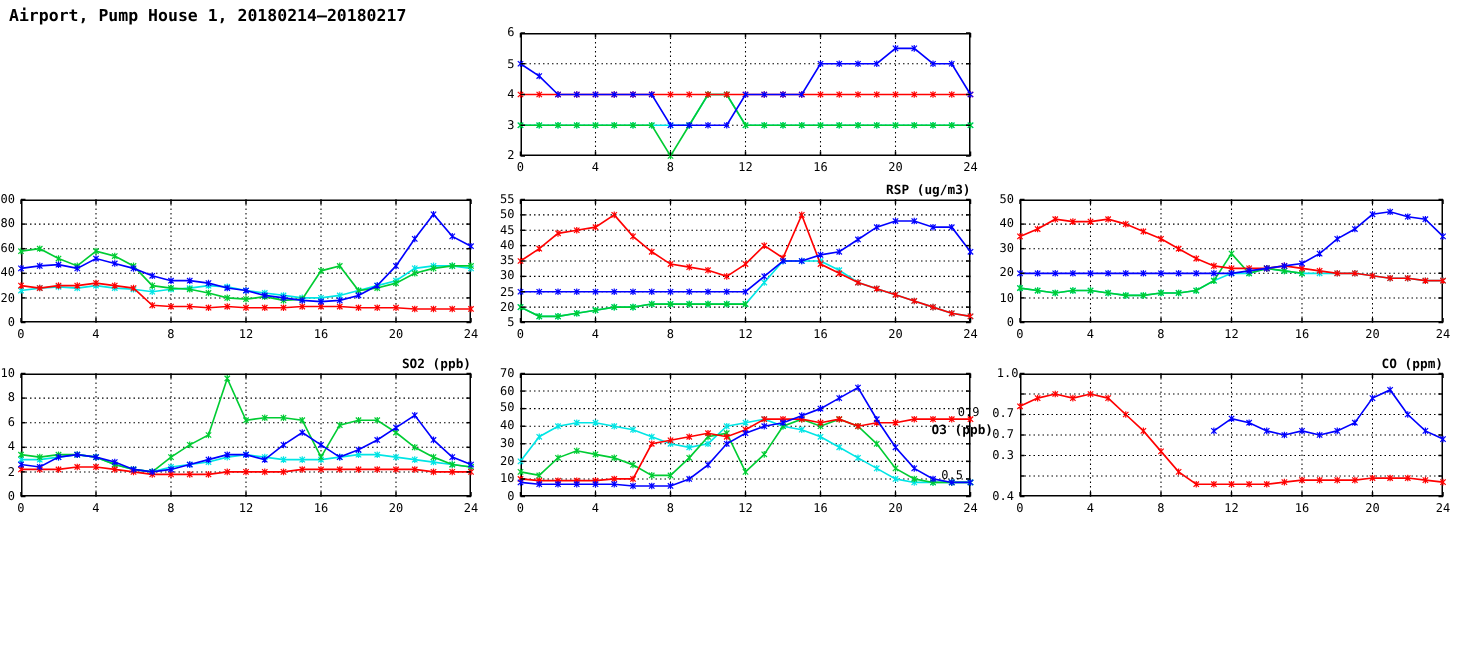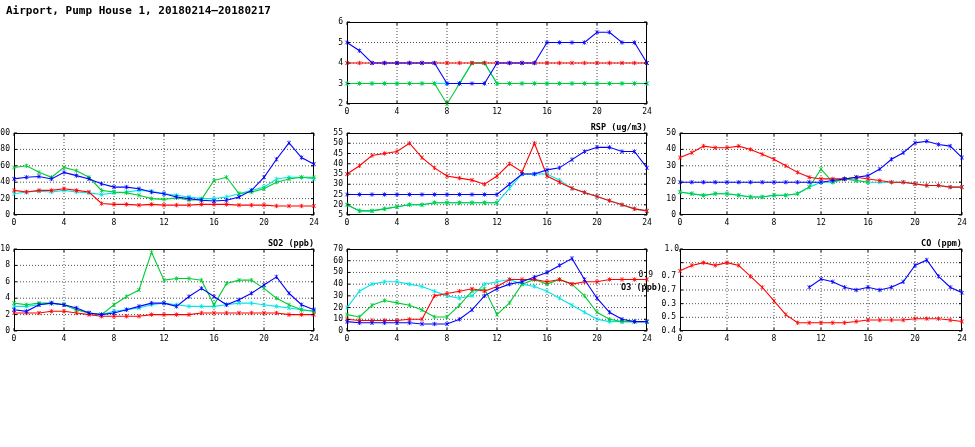--- a/index.html
+++ b/index.html
@@ -1038,21 +1038,21 @@
           <line y1="331" y2="328" x1="821" x2="821" stroke="#000" stroke-width="1"></line>
           <line y1="249" y2="252" x1="821" x2="821" stroke="#000" stroke-width="1"></line>
           <line y1="331" y2="328" x1="868" x2="868" stroke="#000" stroke-width="1"></line>
           <line y1="249" y2="252" x1="868" x2="868" stroke="#000" stroke-width="1"></line>
           <line y1="331" y2="328" x1="915" x2="915" stroke="#000" stroke-width="1"></line>
           <line y1="249" y2="252" x1="915" x2="915" stroke="#000" stroke-width="1"></line>
           <line y1="331" y2="328" x1="962" x2="962" stroke="#000" stroke-width="1"></line>
           <line y1="249" y2="252" x1="962" x2="962" stroke="#000" stroke-width="1"></line>
         </svg>
         <div class="ylab" style="left: 646px; top: 326px; width: 30px;">0.4</div>
-        <div class="ylab" style="left: 646px; top: 312.333px; width: 30px; text-align: right;">0.5</div>
+        <div class="ylab" style="left: 612px; top: 312.333px; width: 30px; text-align: right;">0.5</div>
         <div class="ylab" style="left: 646px; top: 298.667px; width: 30px;">0.3</div>
         <div class="ylab" style="left: 646px; top: 285px; width: 30px;">0.7</div>
         <div class="ylab" style="left: 646px; top: 271.333px; width: 30px;">0.7</div>
         <div class="ylab" style="left: 623px; top: 257.667px; width: 30px; margin-top: 12px;">0.9</div>
         <div class="ylab" style="left: 649px; top: 244px; width: 30px;">1.0</div>
         <div class="xlab" style="left: 670px; top: 334px; width: 20px;">0</div>
         <div class="xlab" style="left: 717px; top: 334px; width: 20px;">4</div>
         <div class="xlab" style="left: 764px; top: 334px; width: 20px;">8</div>
         <div class="xlab" style="left: 811px; top: 334px; width: 20px;">12</div>
         <div class="xlab" style="left: 858px; top: 334px; width: 20px;">16</div>

